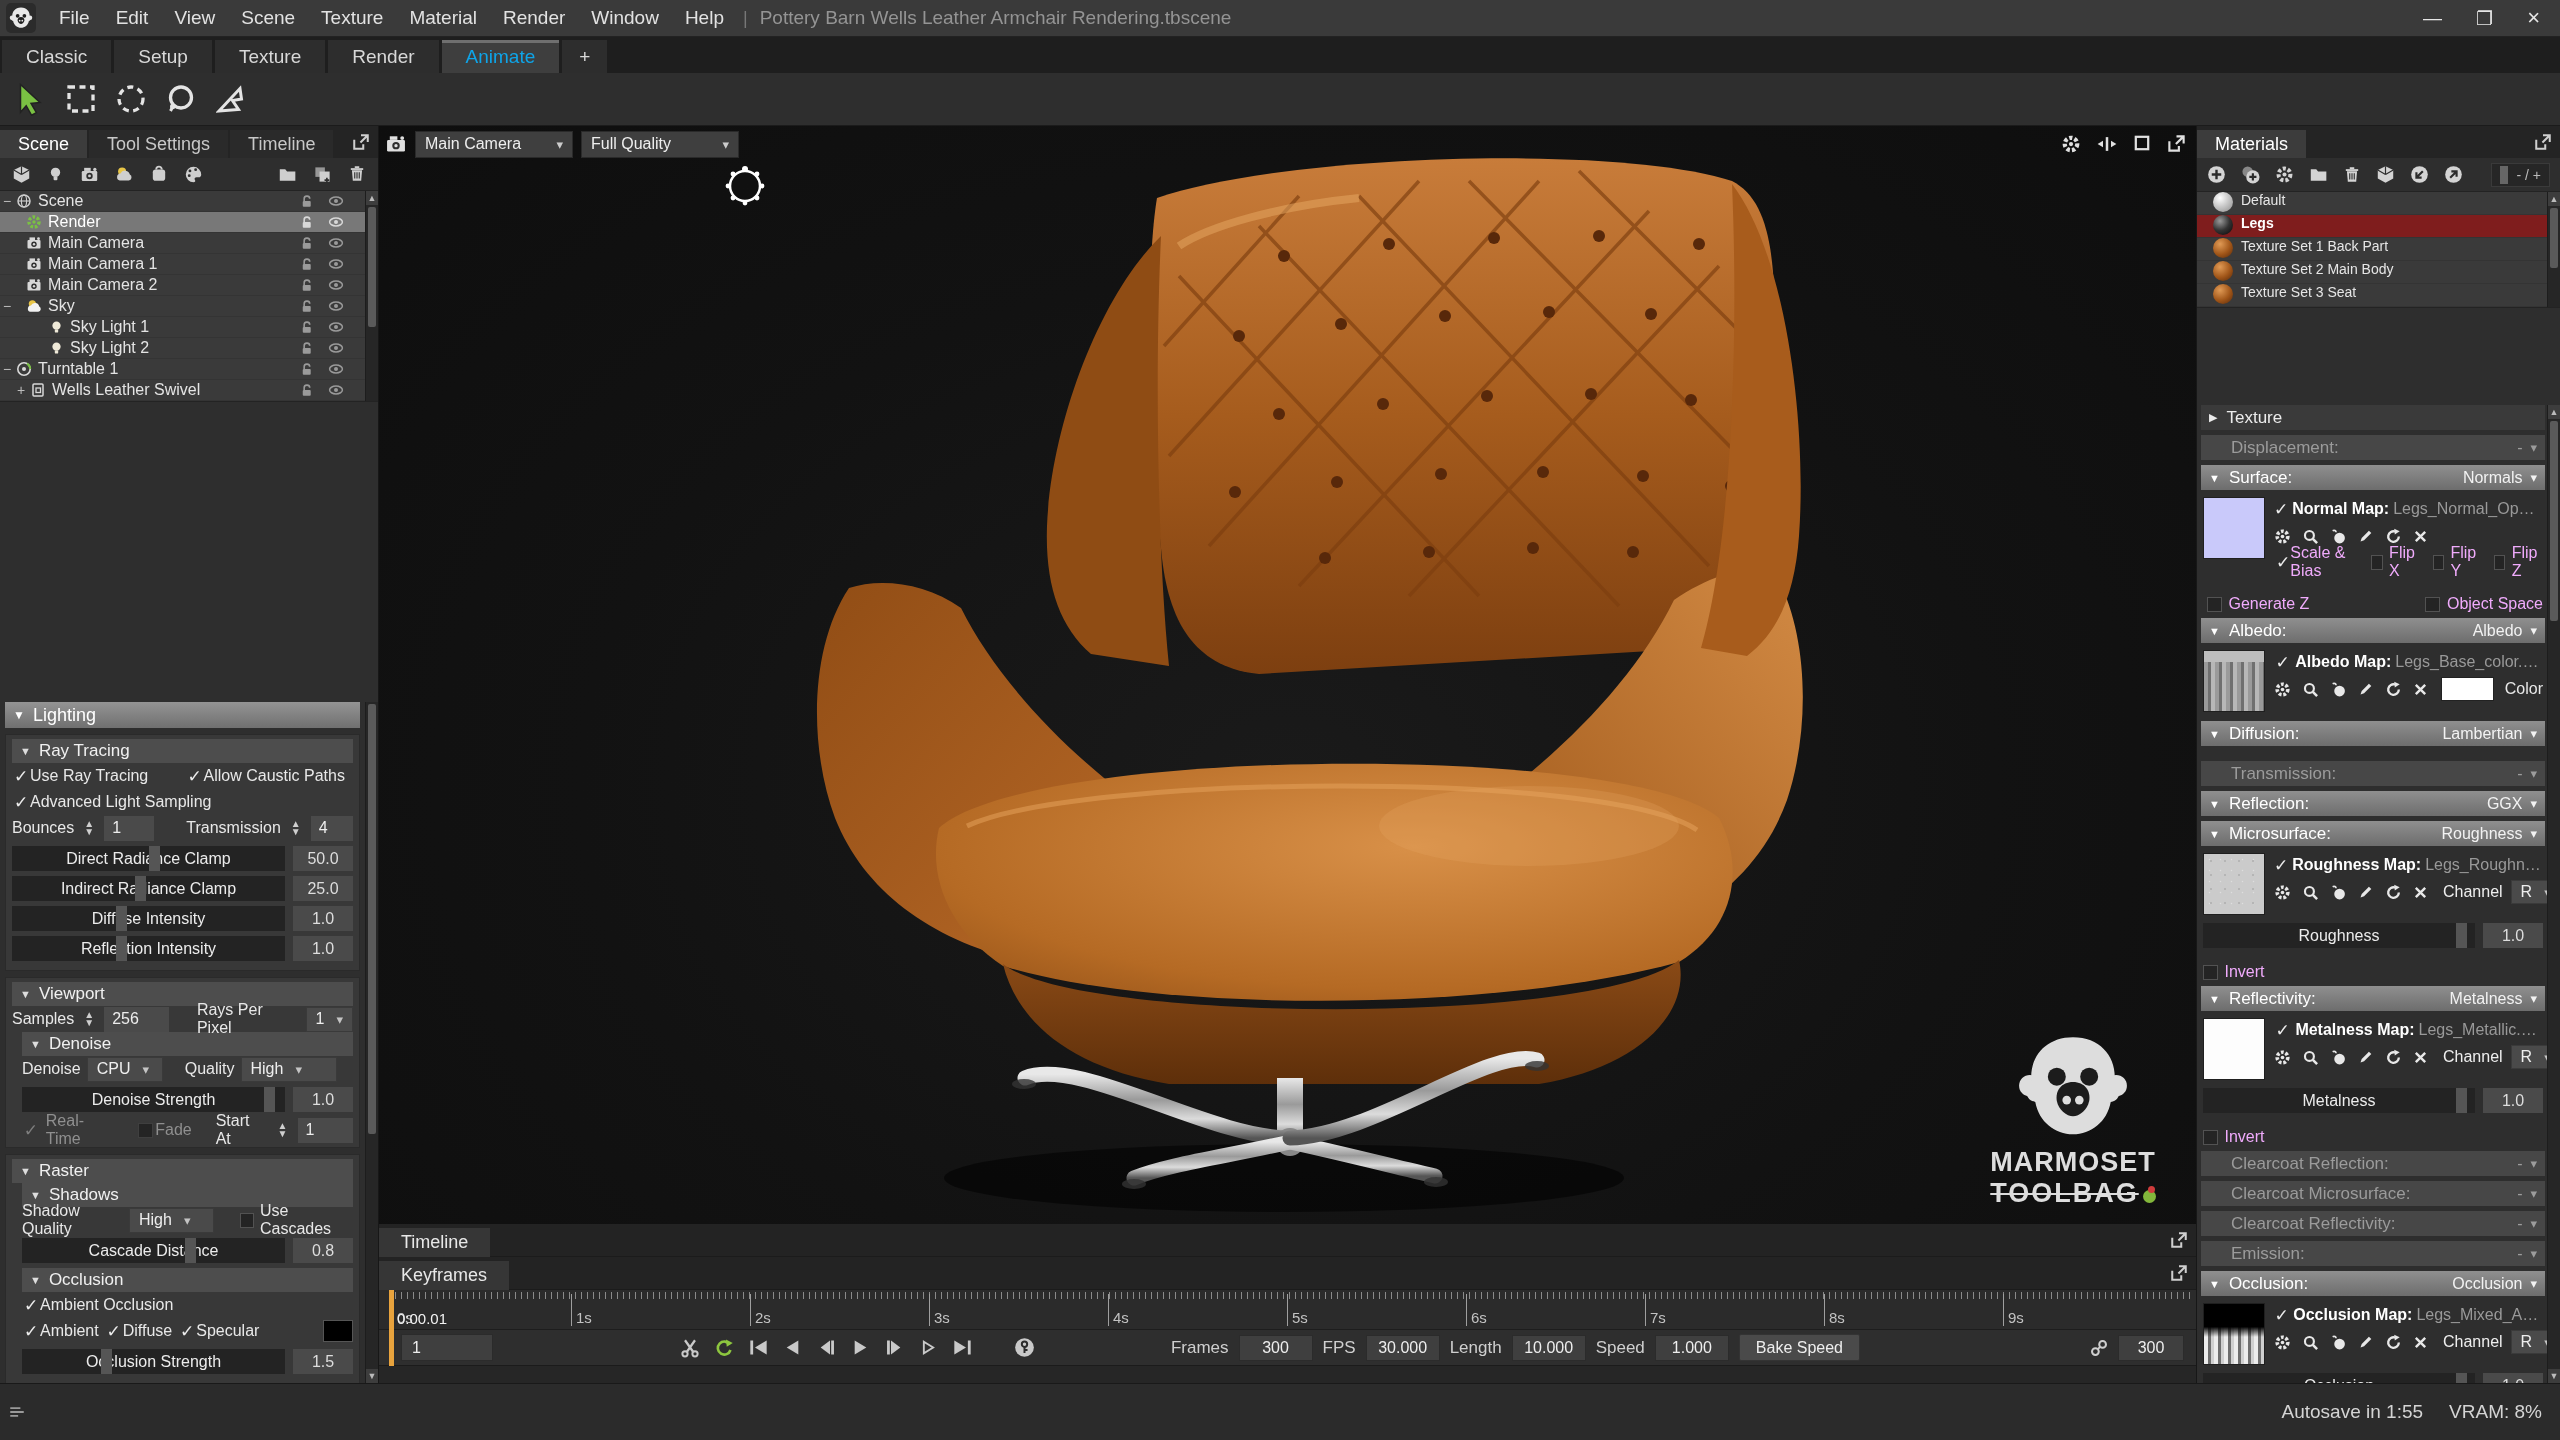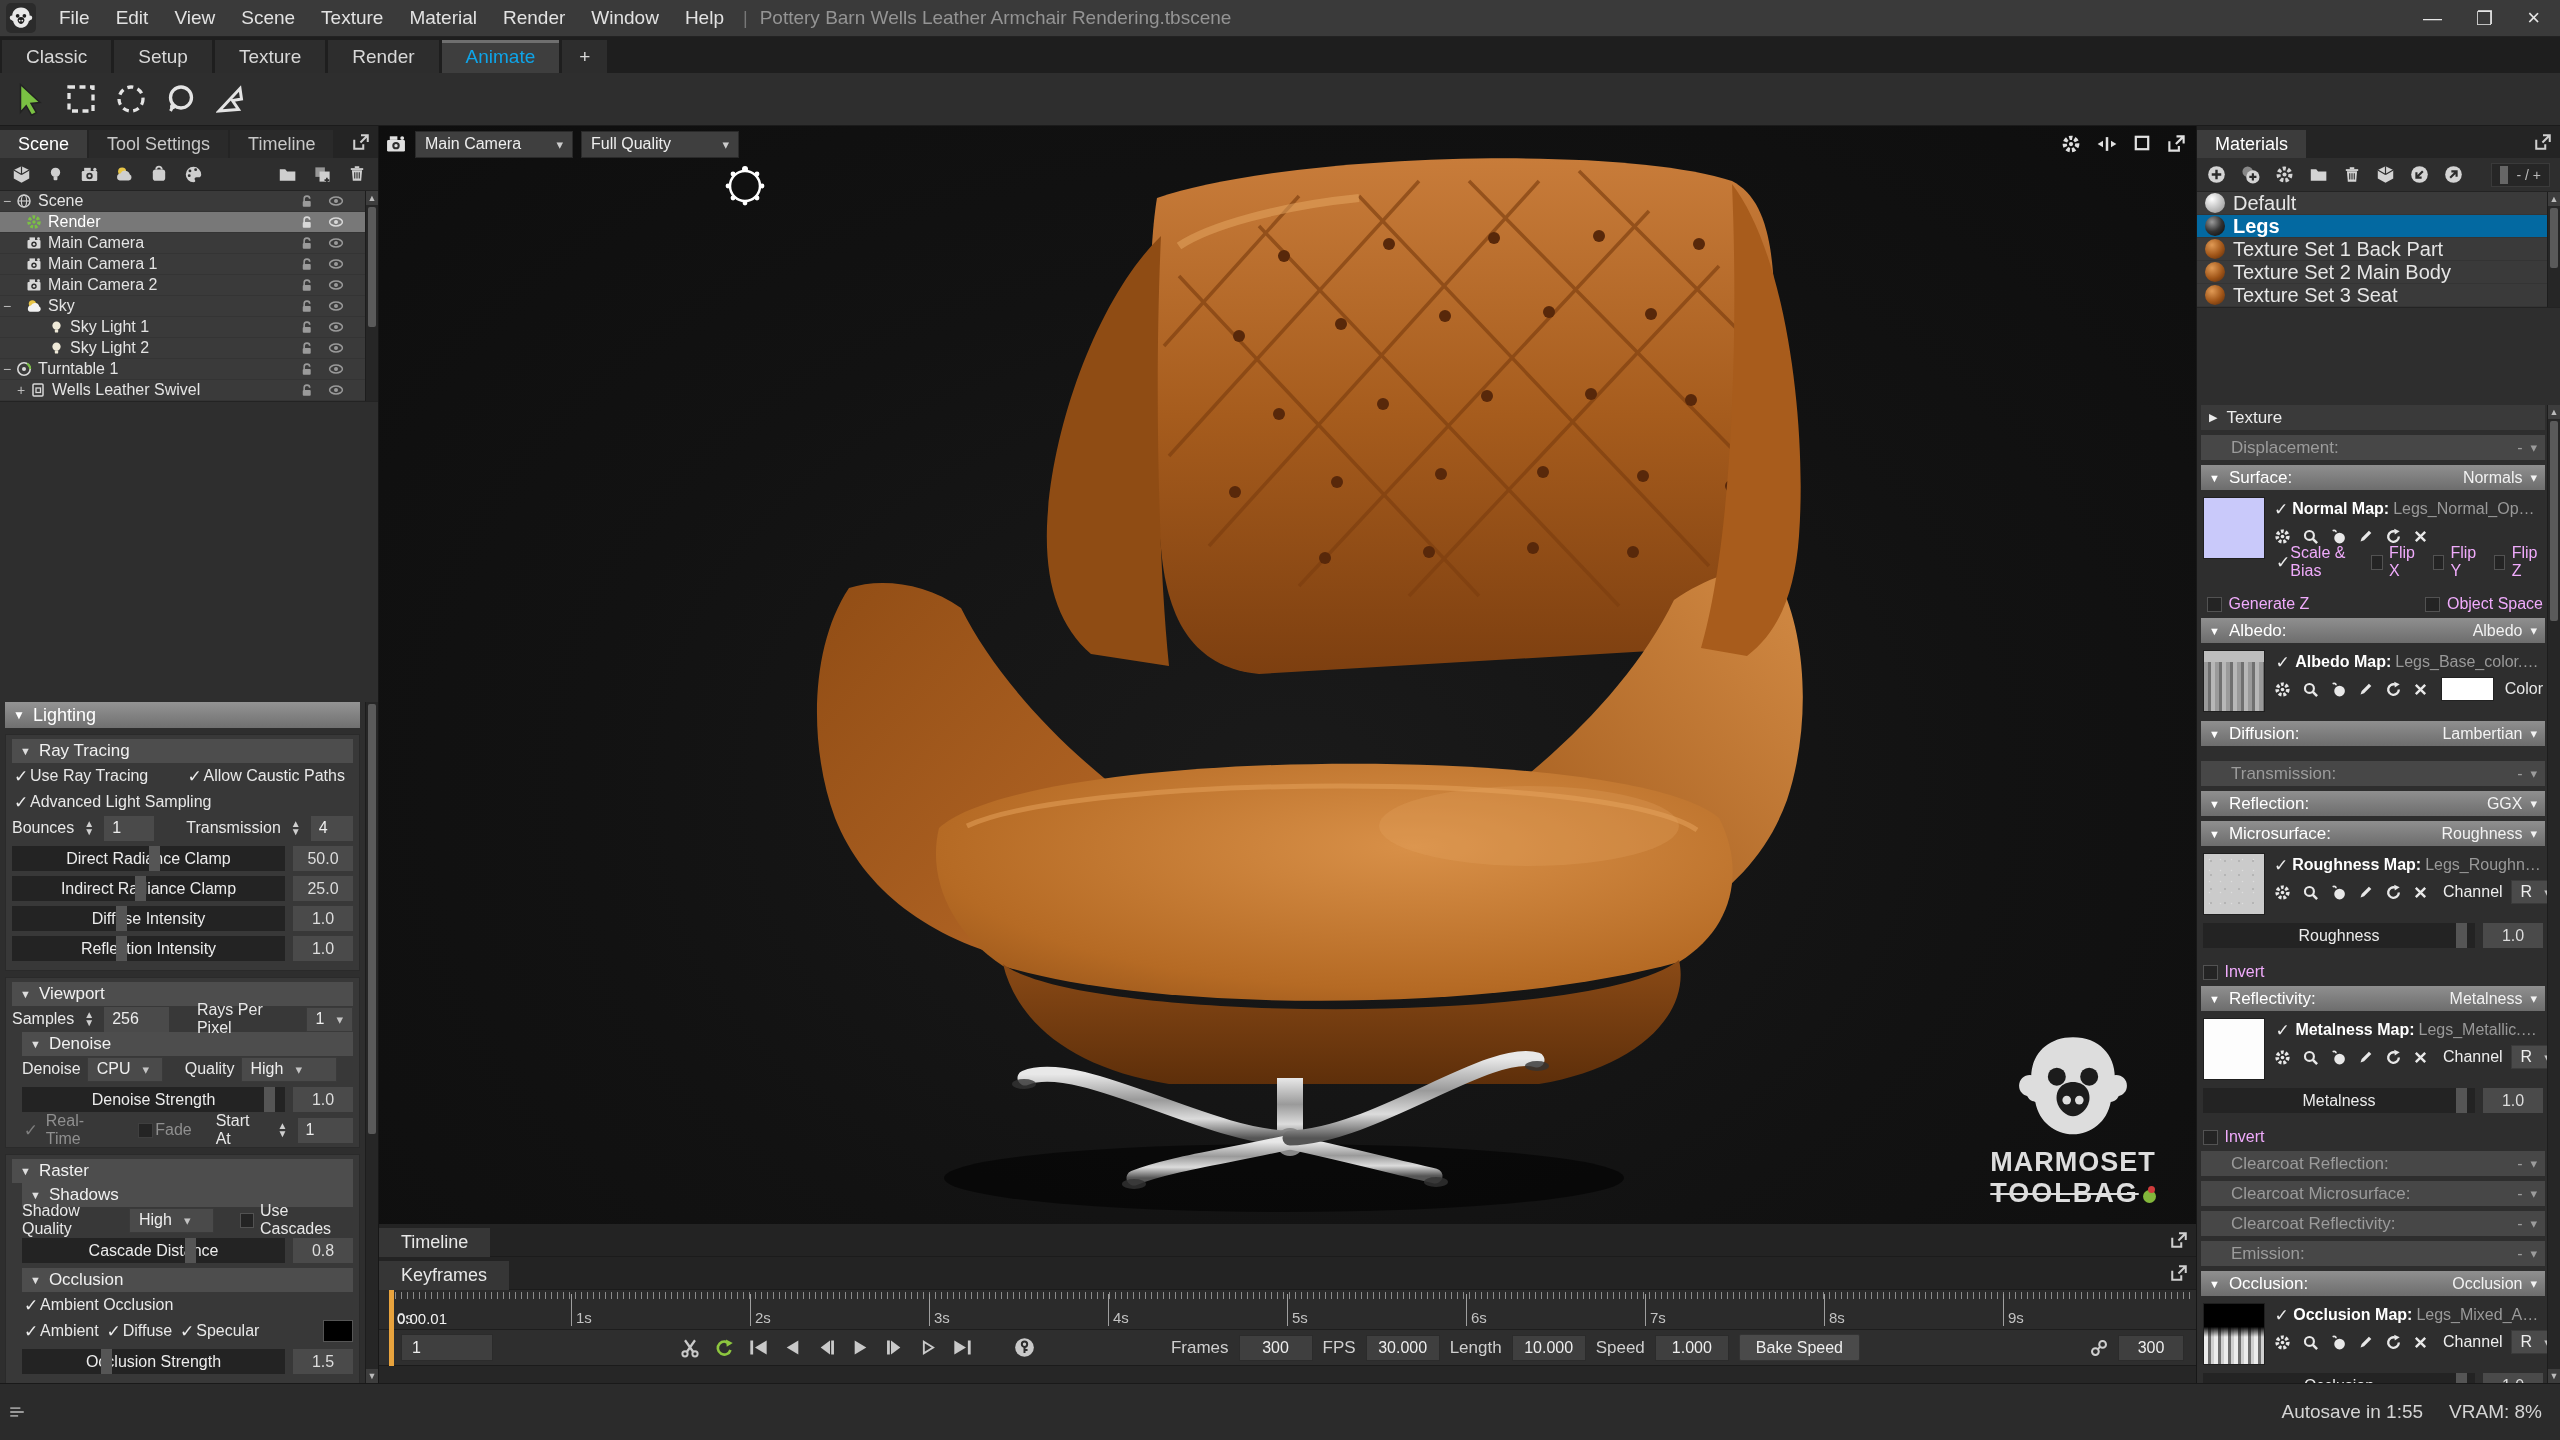--- a/index.html
+++ b/index.html
@@ -80,22 +80,22 @@
 #watermark .wm2{color:#efefef;font-size:27px;font-weight:bold;letter-spacing:2px;text-decoration:line-through;display:inline-block}
 .wm-dot{display:inline-block;width:13px;height:13px;border-radius:50%;background:#8dc63f;margin-left:4px;position:relative;top:1px}
 .wm-dot::before{content:"";position:absolute;width:7px;height:7px;border-radius:50%;background:#e04040;top:-4px;left:5px}
 
 
 #right-panel{position:absolute;top:126px;right:0;width:364px;bottom:57px;background:#2e2e2e;border-left:1px solid #171717;overflow:hidden}
 #mat-toolbar{height:34px;display:flex;align-items:center;gap:15px;padding:0 10px;border-bottom:1px solid #232323}
 #mat-size{margin-left:auto;display:flex;align-items:center;background:#262626;border:1px solid #3a3a3a;height:24px;padding:0 8px;gap:8px;font-size:14px;color:#bbb}
 #mat-size .sz-h{width:8px;height:18px;background:#666}
 #mat-list{background:#3a3a3a;border-bottom:1px solid #232323;position:relative}
-.mrow{height:23px;display:flex;align-items:center;gap:8px;padding-left:8px;font-size:20px;color:#e6e6e6;border-bottom:1px solid #343434}
-.mrow.sel{background:#0369a1;color:#fff;font-weight:bold}
+.mrow{height:23px;display:flex;gap:8px;padding-left:16px;font-size:14px;color:#e6e6e6;border-bottom:1px solid #343434}
+.mrow.sel{background:#7f1d1d;color:#fff;font-weight:bold}
 .msphere{width:20px;height:20px;border-radius:50%;flex:none}
 .m-white{background:radial-gradient(circle at 35% 30%,#fff,#c9c9c9 45%,#8a8a8a)}
 .m-black{background:radial-gradient(circle at 35% 30%,#9a9a9a,#333 50%,#050505)}
 .m-leather{background:radial-gradient(circle at 35% 30%,#e09a55,#a05518 55%,#53270a)}
 #props{position:absolute;top:279px;left:4px;right:15px;bottom:0;font-size:16px}
 .mh{height:25px;display:flex;align-items:center;padding:0 8px;margin-top:5px;color:#fff;background:linear-gradient(#8f8f8f,#6d6d6d);font-size:17px}
 .mh::before{content:"▼";font-size:11px;margin-right:9px}
 .mh .mode{margin-left:auto;display:flex;align-items:center;gap:8px;font-size:16px;color:#f2f2f2}
 .mh .mode::after{content:"▾";font-size:13px}
 .mh.off{background:#474747;color:#9b9b9b}

